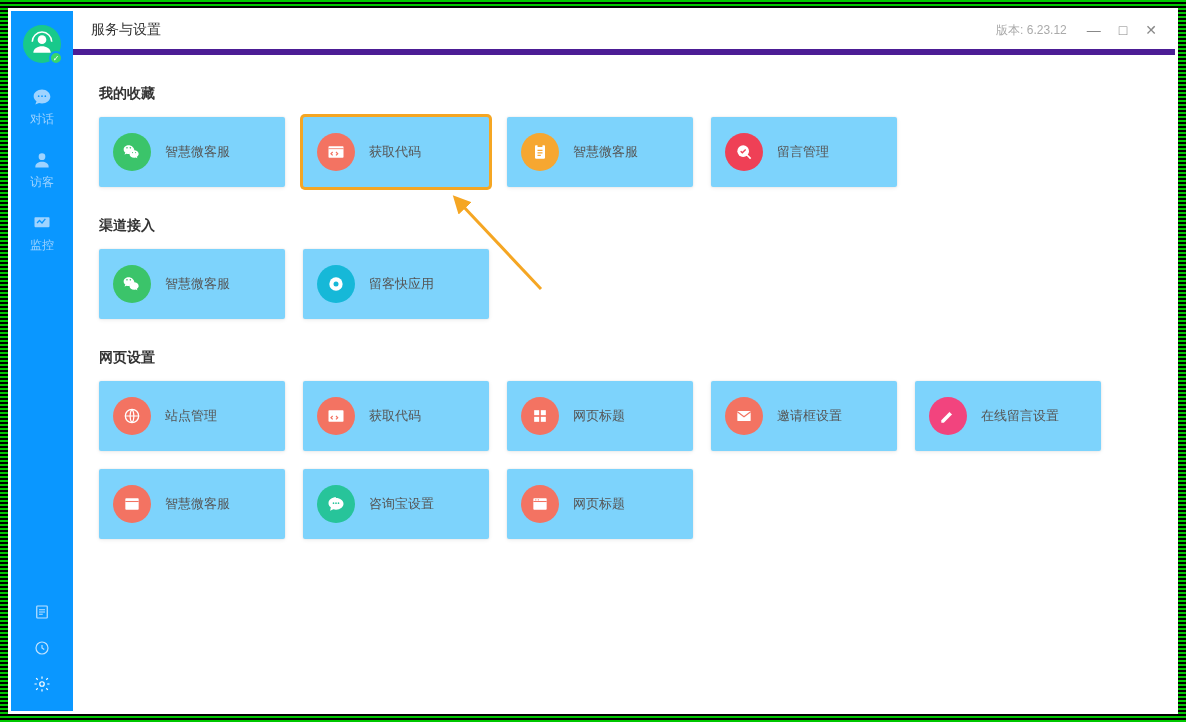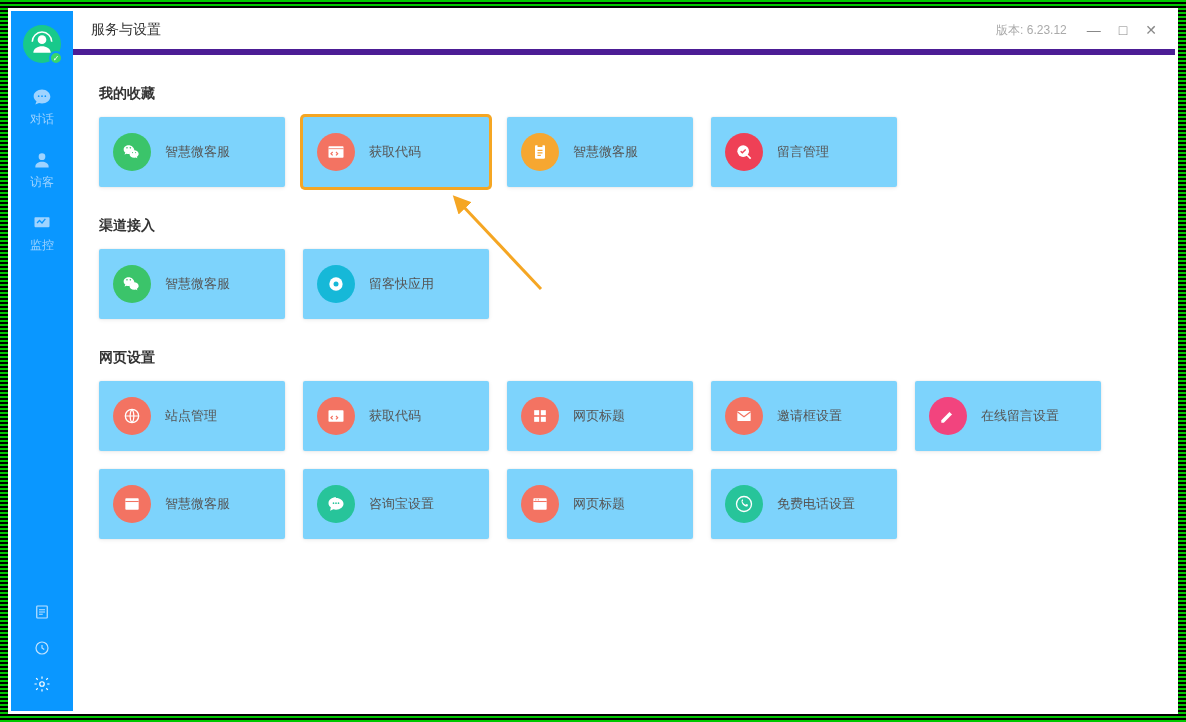--- a/index.html
+++ b/index.html
@@ -247,29 +247,20 @@
           <span class="icon bg-coral">
               <svg viewBox="0 0 24 24">
                 <rect x="4" y="5" width="16" height="14" rx="1"></rect>
                 <path d="M4 9h16" stroke="#f37362" stroke-width="1.3"></path>
                 <circle cx="7" cy="7" r=".8" fill="#f37362"></circle>
                 <circle cx="10" cy="7" r=".8" fill="#f37362"></circle>
               </svg>
             </span>
           <span class="txt">网页标题</span>
         </div>
-        <div class="card">
-          <span class="icon bg-teal">
-              <svg viewBox="0 0 24 24">
-                <circle cx="12" cy="12" r="9" fill="none" stroke="#fff" stroke-width="1.6"></circle>
-                <path d="M9 8c0 4 3 7 7 7l1-2-2-1-1 1c-2-1-3-2-4-4l1-1-1-2z"></path>
-              </svg>
-            </span>
-          <span class="txt">免费电话设置</span>
-        </div>
       </div>
 
 
     </div>
   </div>
 
   <svg class="arrow" width="120" height="110">
     <defs>
         <marker id="ah" markerWidth="10" markerHeight="10" refX="2" refY="3" orient="auto">
           <path d="M0 0L6 3 0 6z" fill="#f5a623"></path>

